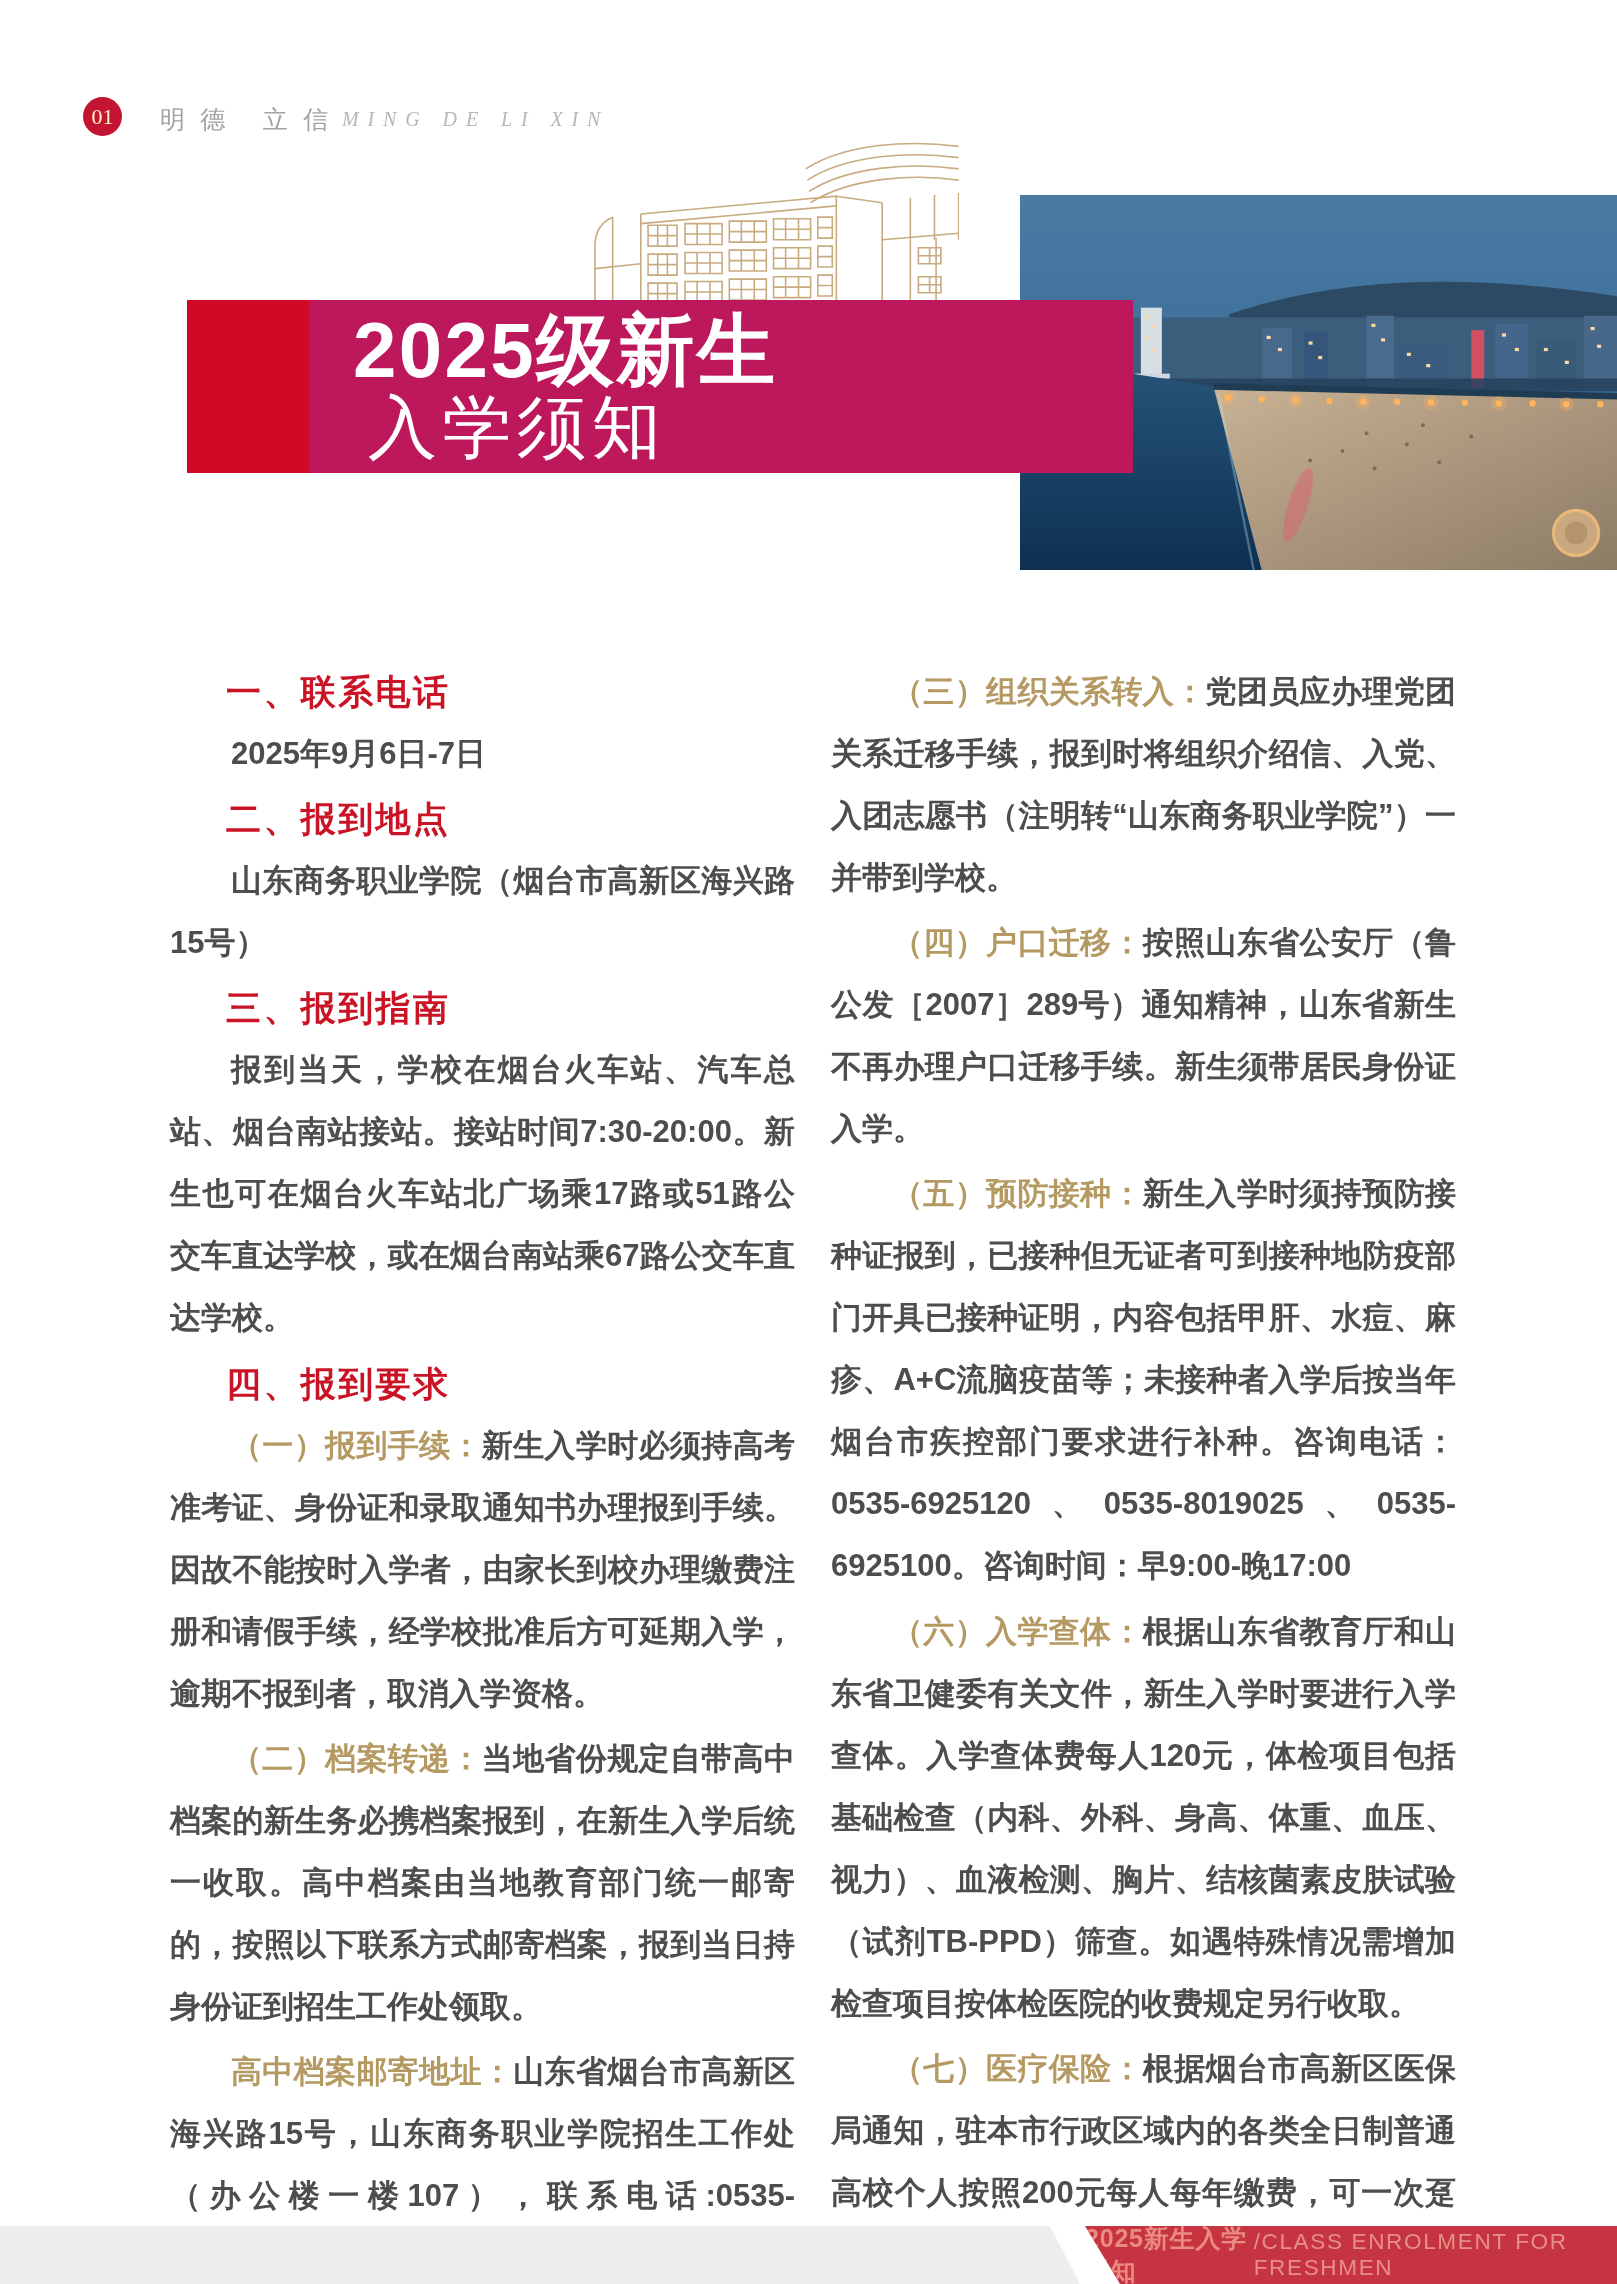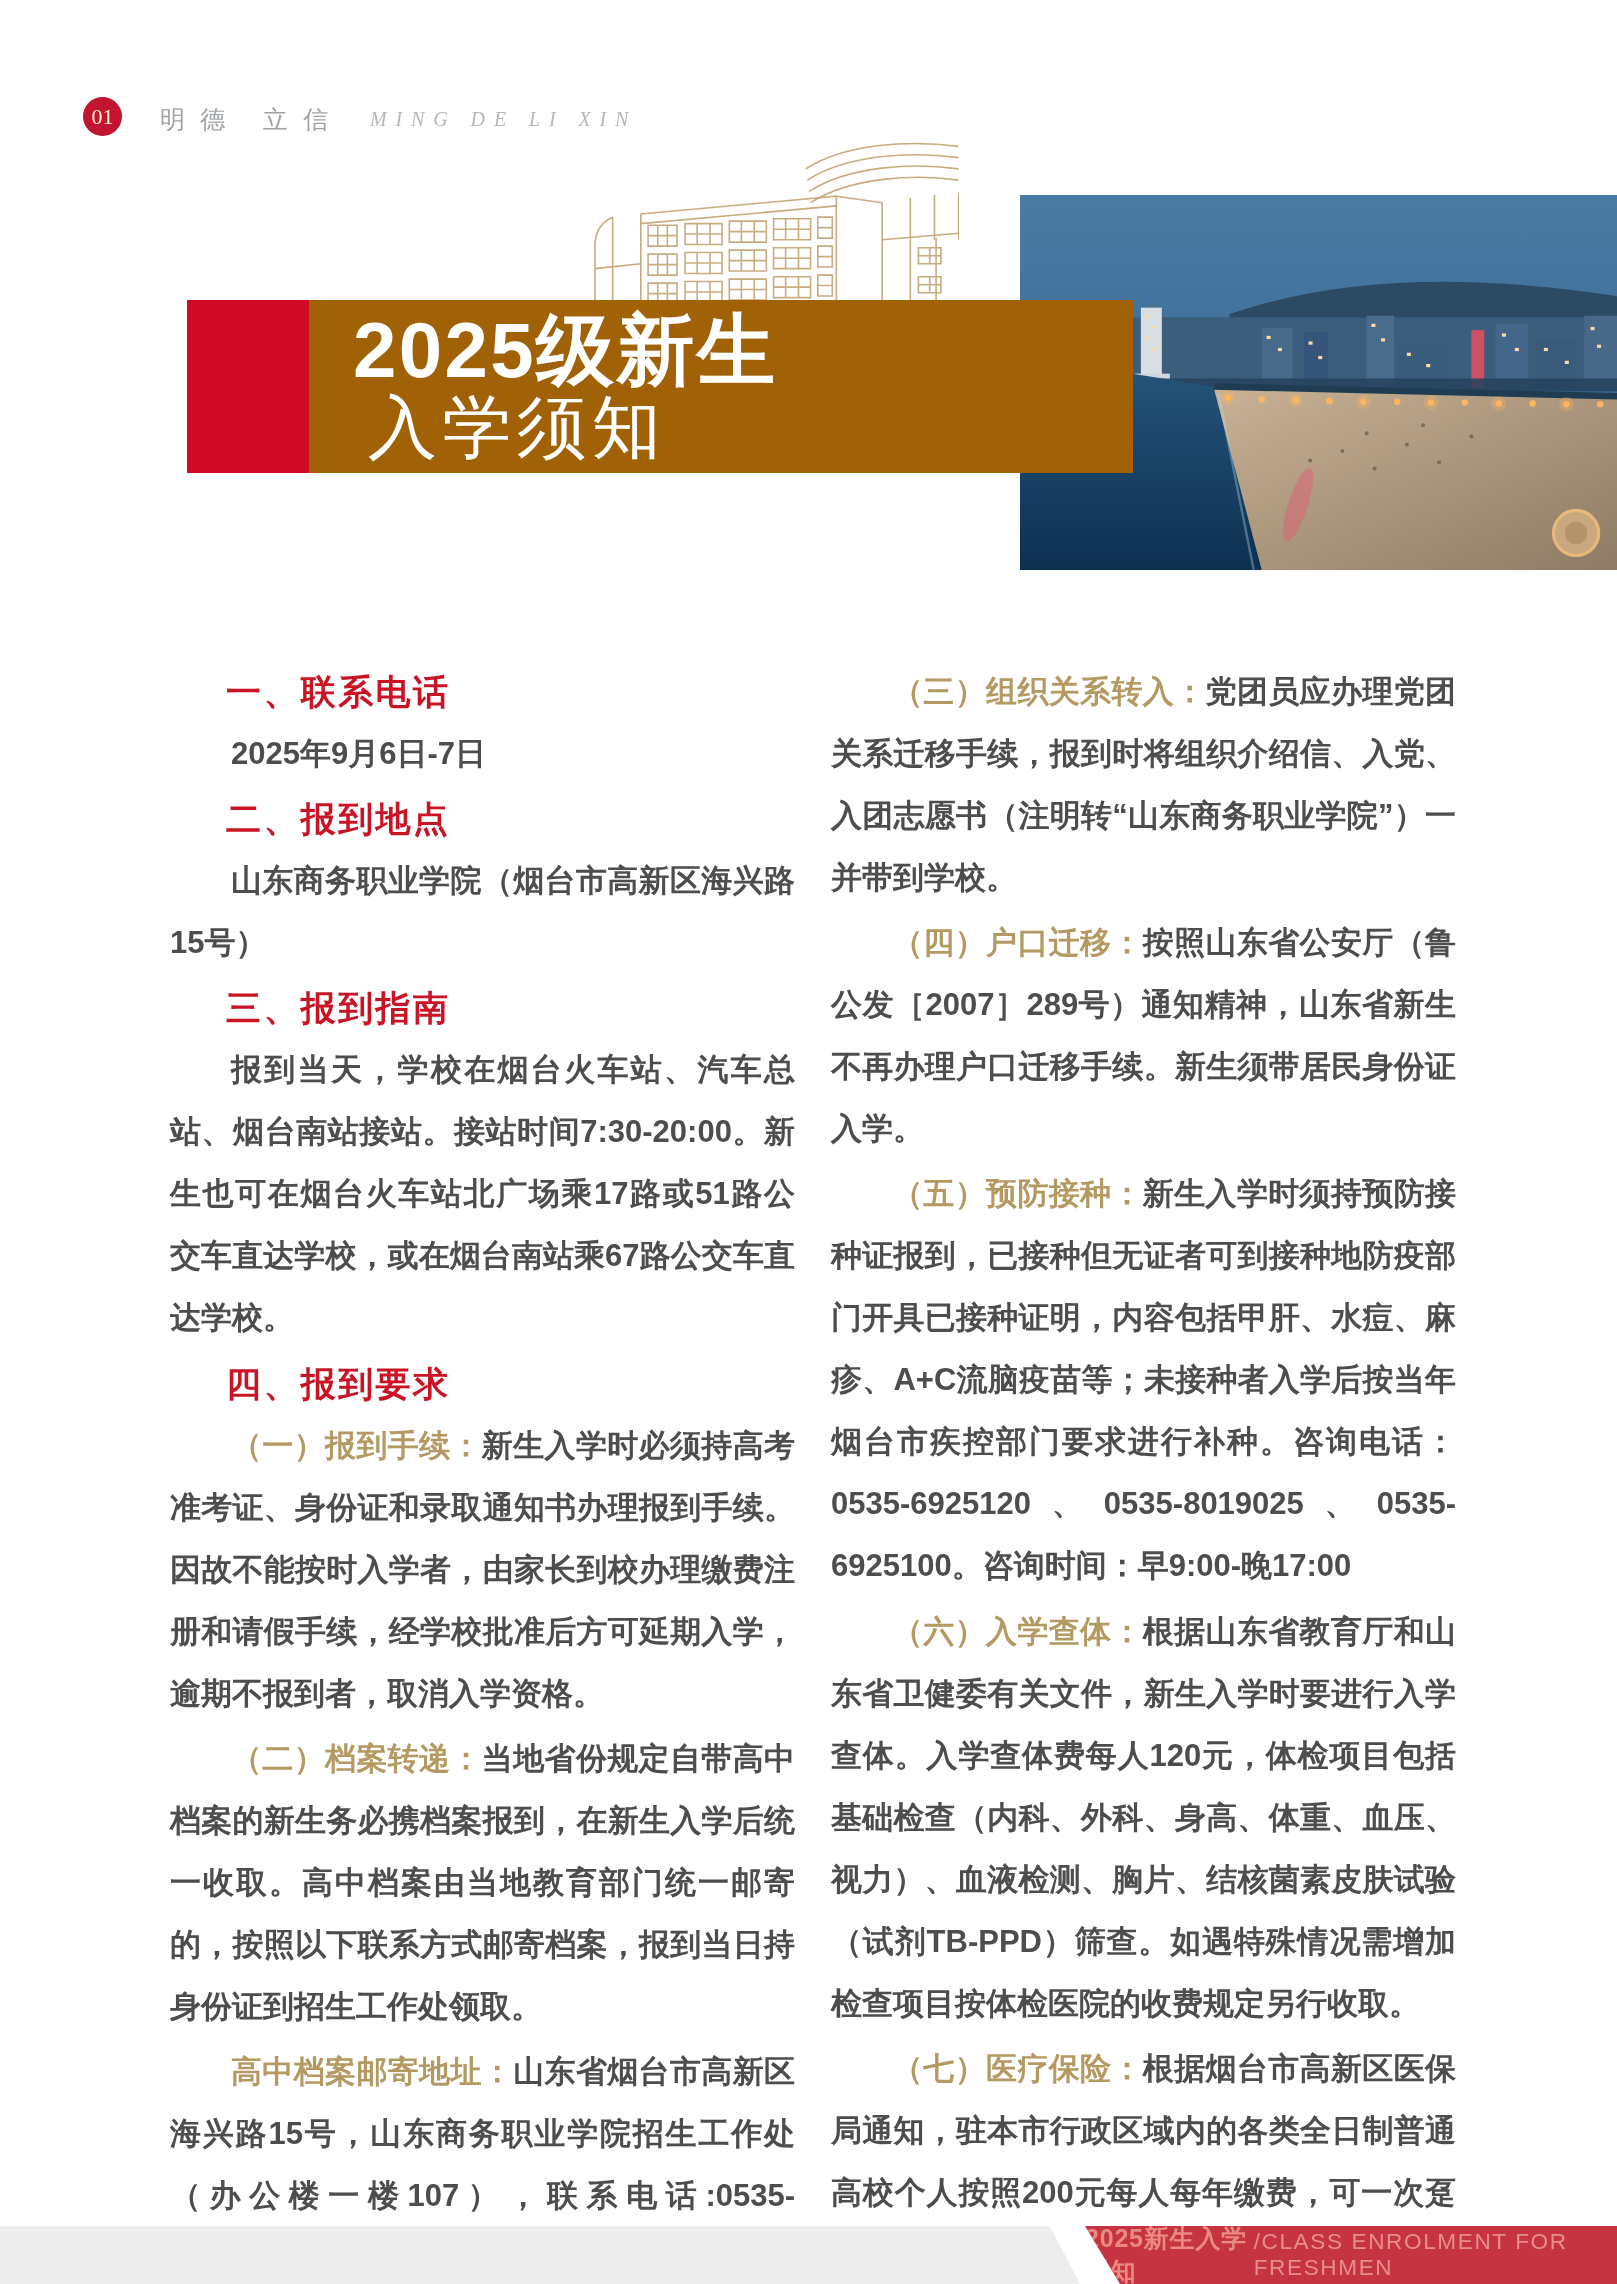--- a/index.html
+++ b/index.html
@@ -9,30 +9,30 @@
   }
   
   .page-num{
     position:absolute;left:83px;top:97px;width:39px;height:39px;border-radius:50%;
     background:#c31432;color:#fef9c3;font-size:22px;font-family:"Liberation Serif","DejaVu Serif",serif;
     display:flex;align-items:center;justify-content:center;
   }
   .motto-cn{position:absolute;left:160px;top:103px;font-size:25px;color:#9fa3a6;letter-spacing:15.3px;text-align:right;}
   .motto-en{
     position:absolute;left:342px;top:108px;font-size:20px;color:#b4b8bb;letter-spacing:8.9px;
-    font-style:italic;font-family:"Liberation Serif","DejaVu Serif",serif;margin-left:28px;
+    font-style:italic;font-family:"Liberation Serif","DejaVu Serif",serif;
   }
   
   .building-art{position:absolute;left:564px;top:119px;width:395px;height:354px;z-index:1;}
   
   .photo{position:absolute;left:1020px;top:195px;width:598px;height:375px;z-index:1;}
   .photo svg{display:block;width:100%;height:100%;}
   
   .banner-red{position:absolute;left:187px;top:300px;width:122px;height:173px;background:#d00a26;z-index:3;}
-  .banner-tan{position:absolute;left:309px;top:300px;width:824px;height:173px;background:#a16207;z-index:3;color:#fff;}
+  .banner-tan{position:absolute;left:309px;top:300px;width:824px;height:173px;background:#be185d;z-index:3;color:#fff;}
   .banner-l1{position:absolute;left:44px;top:11.3px;font-size:78px;font-weight:bold;letter-spacing:2.4px;line-height:1;}
   .banner-l2{position:absolute;left:59px;top:93px;font-size:69px;font-weight:normal;letter-spacing:5.6px;line-height:1;}
   
   .col{
     position:absolute;top:661px;width:625px;font-size:31px;line-height:62px;
     color:#4d4d4d;text-align:justify;font-weight:bold;z-index:2;
   }
   .col-left{left:170px;}
   .col-right{left:831px;}
   .sec{

